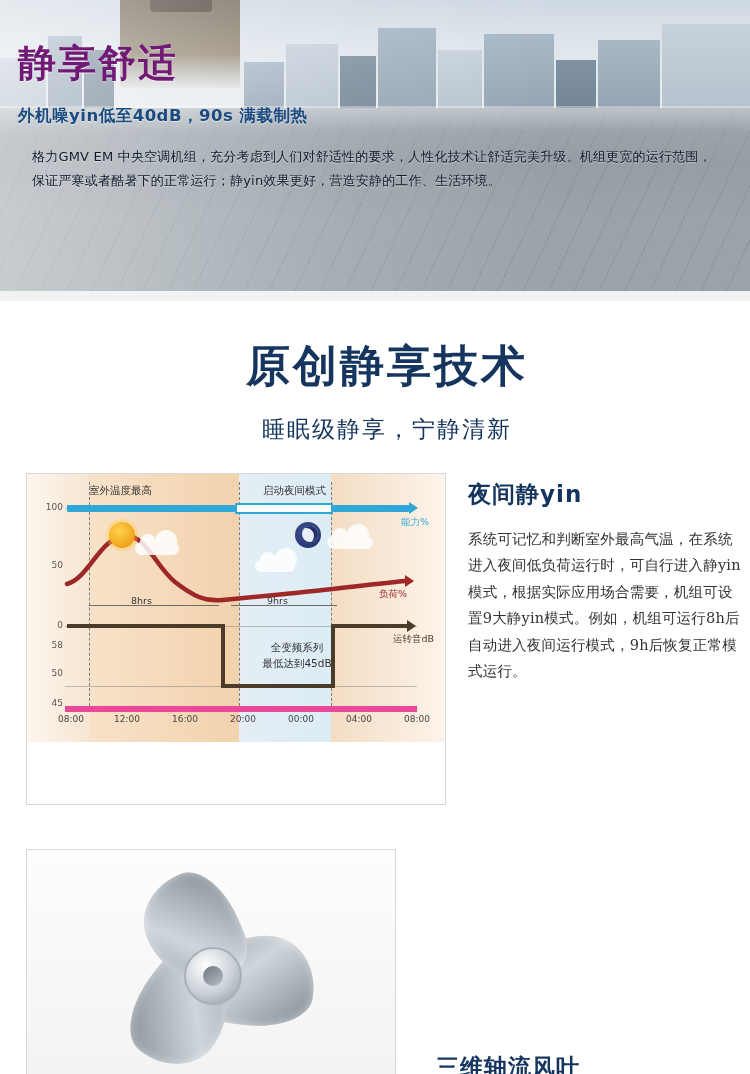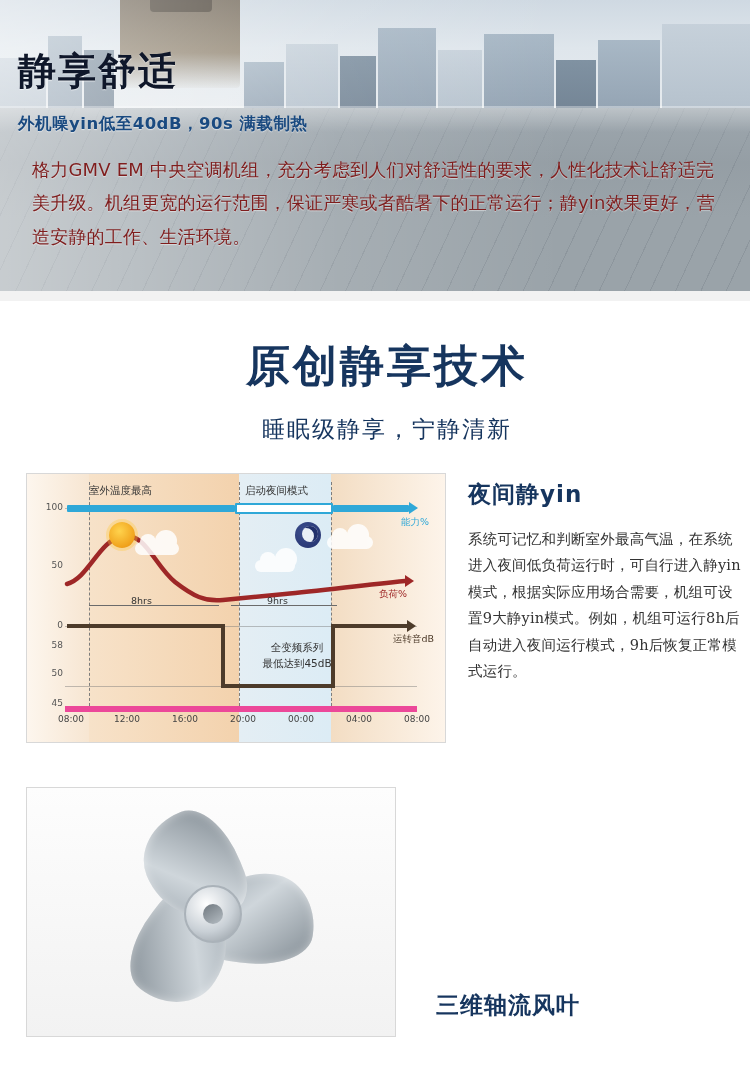--- a/index.html
+++ b/index.html
@@ -79,40 +79,40 @@
     background: linear-gradient(to right, rgba(255,255,255,.45) 0%, rgba(255,255,255,.12) 45%, rgba(255,255,255,0) 75%);
   }
   .hero-content {
     position: absolute;
     left: 18px; top: 38px;
     width: 714px;
   }
   .hero-title {
     font-size: 38px;
     font-weight: bold;
-    color: #0f172a;
+    color: #701a75;
     letter-spacing: 2px;
     line-height: 1.15;
-    margin: 12px 0 14px 0;
+    margin: 4px 0 14px 0;
     text-shadow: 0 1px 1px rgba(255,255,255,.6);
   }
   .hero-line {
     font-size: 16.5px;
     font-weight: bold;
     color: #1a4a80;
     line-height: 1.9;
     letter-spacing: .5px;
     text-shadow: 0 1px 1px rgba(255,255,255,.55);
   }
   .hero-desc {
     margin-top: 14px;
     padding-left: 14px;
     width: 690px;
-    font-size: 18px;
-    color: #7f1d1d;
+    font-size: 13px;
+    color: #0f172a;
     line-height: 1.85;
     letter-spacing: .2px;
     text-shadow: 0 1px 1px rgba(255,255,255,.5);
   }
 
   
   .section {
     position: relative;
     width: 750px;
     background: #fff;
@@ -161,21 +161,21 @@
     line-height: 1.82;
     margin: 0;
     letter-spacing: .2px;
     font-family: "DejaVu Serif", "Liberation Serif", serif;
   }
 
   
   .chart-card {
     position: relative;
     width: 420px;
-    height: 270px;
+    height: 332px;
     background: #fff;
     border: 1px solid #d8d8d8;
     box-sizing: border-box;
     overflow: hidden;
   }
   .chart-bands {
     position: absolute;
     left: 0; top: 0; width: 418px; height: 268px;
   }
   .band {
@@ -414,21 +414,21 @@
 
     <div class="chart-card">
       <div class="chart-bands">
         <div class="band b1"></div>
         <div class="band b2"></div>
         <div class="band b3"></div>
         <div class="band b4"></div>
       </div>
 
       <div class="hdr-label" style="left:62px; top:10px;">室外温度最高</div>
-      <div class="hdr-label" style="left:218px; top:10px;">启动夜间模式</div>
+      <div class="hdr-label" style="left:236px; top:10px;">启动夜间模式</div>
       <div class="dash-v" style="left:62px; top:8px; height:224px;"></div>
       <div class="dash-v" style="left:212px; top:8px; height:224px;"></div>
       <div class="dash-v" style="left:304px; top:8px; height:224px;"></div>
 
       <div class="axis-y">
         <div class="ylab" style="top:10px;">100</div>
         <div class="ylab" style="top:68px;">50</div>
         <div class="ylab" style="top:128px;">0</div>
         <div class="ylab" style="top:148px;">58</div>
         <div class="ylab" style="top:176px;">50</div>

